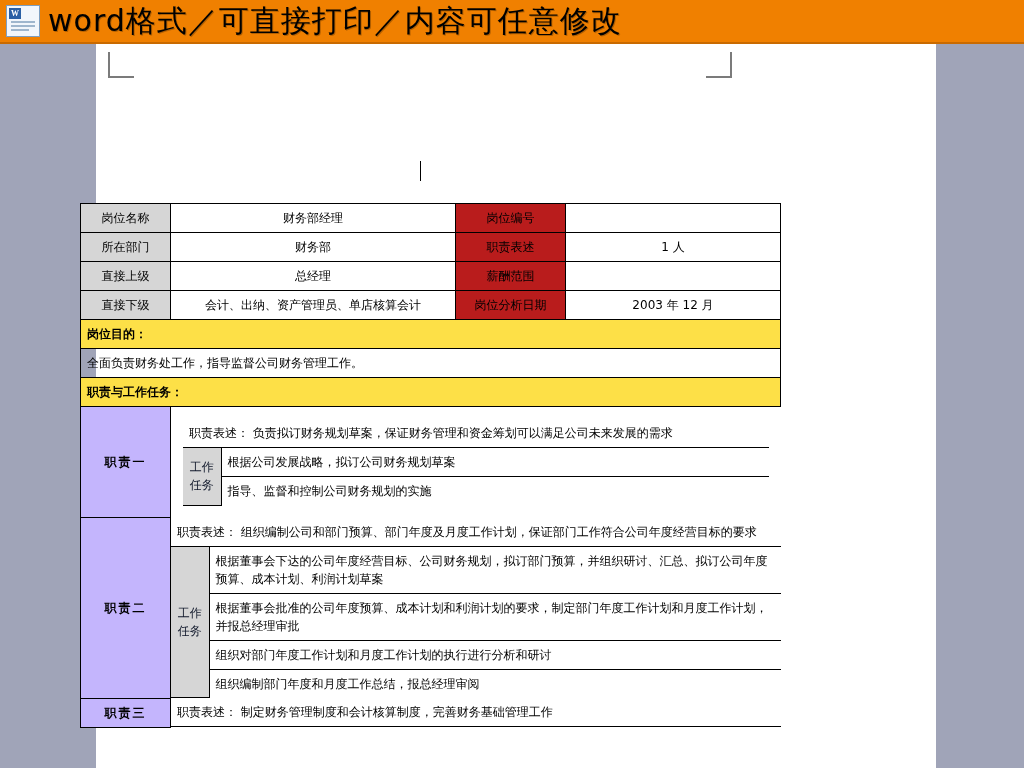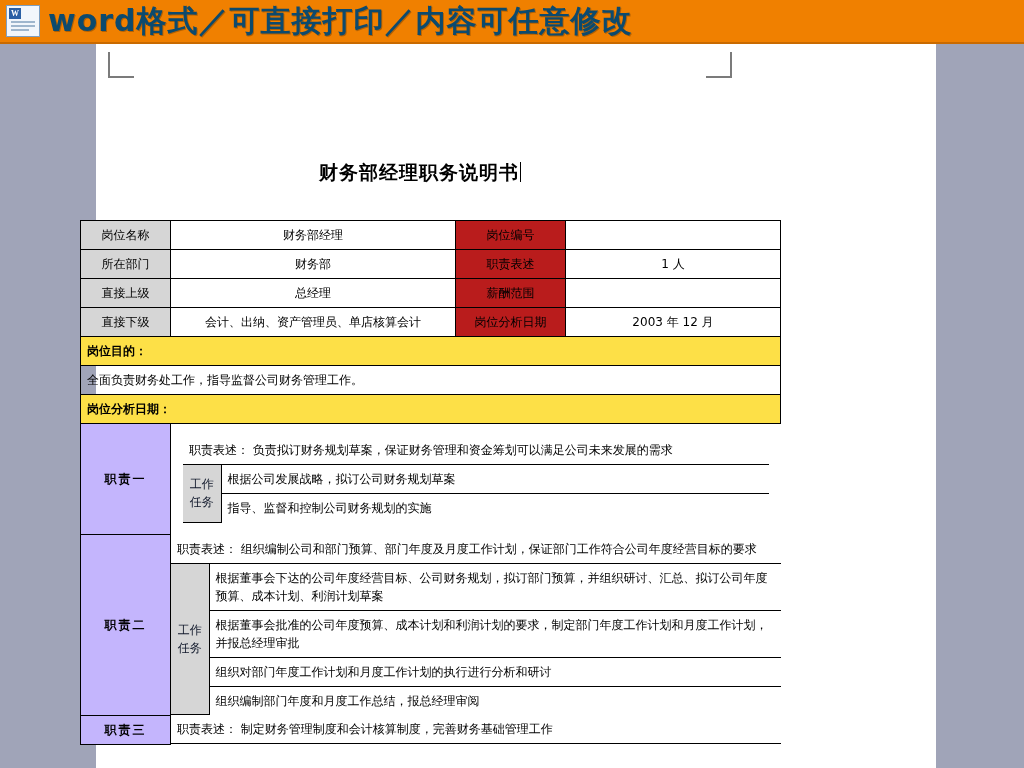--- a/index.html
+++ b/index.html
@@ -63,22 +63,22 @@
     height: 2px;
     background: #9fb6cd;
   }
   .banner-icon .l1 { top: 15px; width: 24px; }
   .banner-icon .l2 { top: 19px; width: 24px; }
   .banner-icon .l3 { top: 23px; width: 18px; }
 
   .banner-text {
     font-family: "DejaVu Sans", "Liberation Sans", sans-serif;
     font-size: 30px;
-    font-weight: bold;
-    color: #0c4a6e;
+    font-weight: normal;
+    color: #000000;
     letter-spacing: 1px;
     white-space: nowrap;
     text-shadow: 1px 1px 0 rgba(0,0,0,0.25);
   }
 
   
   .page {
     position: absolute;
     left: 96px;
     top: 44px;
@@ -124,21 +124,21 @@
     width: 1px;
     height: 20px;
     background: #000;
     vertical-align: -3px;
     margin-left: 1px;
   }
 
   .doc-body {
     position: absolute;
     left: 80px;
-    top: 220px;
+    top: 203px;
     width: 700px;
     font-family: "DejaVu Sans", "Liberation Sans", sans-serif;
     font-size: 12px;
     color: #000;
   }
 
   table.jd {
     border-collapse: collapse;
     width: 700px;
     table-layout: fixed;
@@ -207,21 +207,21 @@
     </div>
     <div class="banner-text">word格式／可直接打印／内容可任意修改</div>
   </div>
 
   <div class="page"></div>
 
   <div class="crop tl"></div>
   <div class="crop tr"></div>
 
   <div class="doc-title">
-    <span>财务部经理职务说明书</span><span class="caret"></span>
+    <span class="caret"></span>
   </div>
 
   <div class="doc-body">
     <table class="jd">
       <colgroup>
         <col style="width:90px">
         <col style="width:285px">
         <col style="width:110px">
         <col style="width:215px">
       </colgroup>
@@ -253,21 +253,21 @@
       </tr>
 
       <tr>
         <td class="sect" colspan="4">岗位目的：</td>
       </tr>
       <tr>
         <td class="plain-row" colspan="4">全面负责财务处工作，指导监督公司财务管理工作。</td>
       </tr>
 
       <tr>
-        <td class="sect" colspan="4">岗位分析日期：</td>
+        <td class="sect" colspan="4">职责与工作任务：</td>
       </tr>
 
       <tr>
         <td class="duty-label">
           <span>职责一</span>
         </td>
         <td colspan="3" style="padding:12px; border:none;">
           <table class="nested">
             <colgroup>
                   <col style="width:38px">

